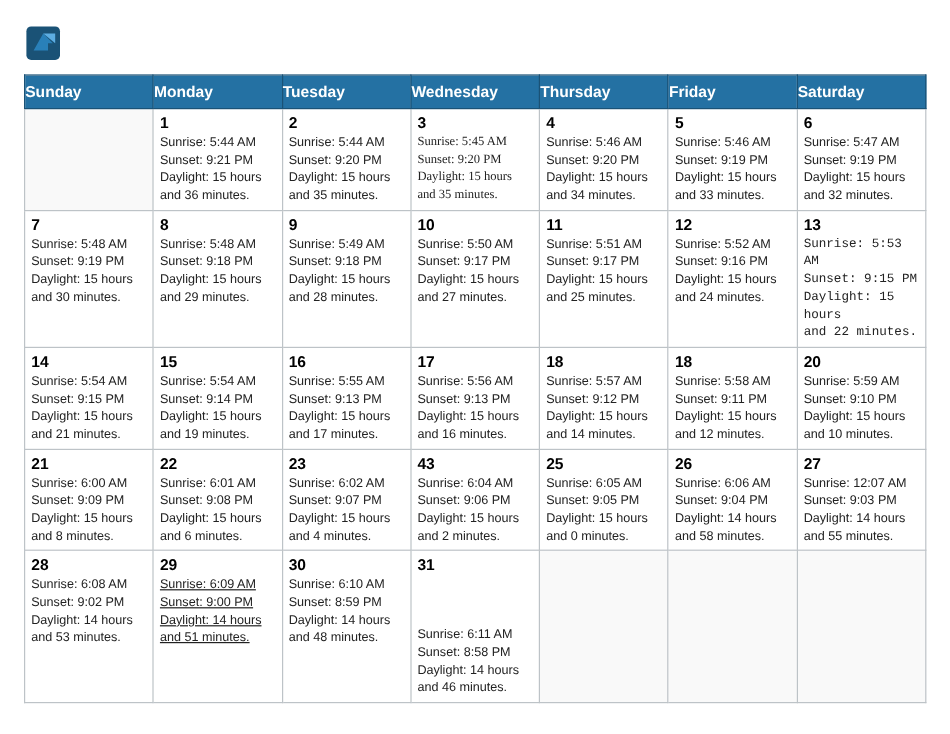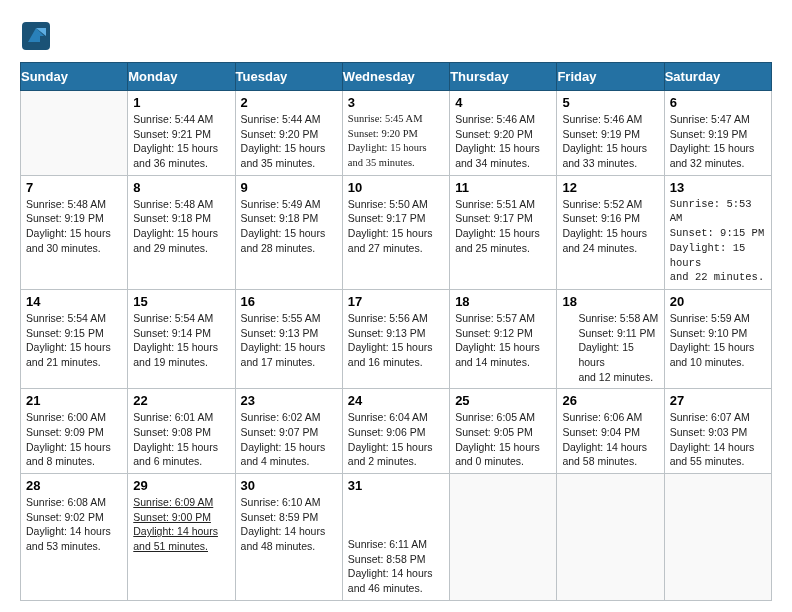--- a/index.html
+++ b/index.html
@@ -244,21 +244,21 @@
         </td>
         <td>
           <div class="day-number">18</div>
           <div class="day-info" style="white-space: pre-line;">Sunrise: 5:57 AM
 Sunset: 9:12 PM
 Daylight: 15 hours
 and 14 minutes.</div>
         </td>
         <td>
           <div class="day-number">18</div>
-          <div class="day-info" style="white-space: pre-line; margin-left: 16px;">Sunrise: 5:58 AM
+          <div class="day-info" style="white-space: pre-line;">Sunrise: 5:58 AM
 Sunset: 9:11 PM
 Daylight: 15 hours
 and 12 minutes.</div>
         </td>
         <td>
           <div class="day-number">20</div>
           <div class="day-info" style="white-space: pre-line;">Sunrise: 5:59 AM
 Sunset: 9:10 PM
 Daylight: 15 hours
 and 10 minutes.</div>
@@ -280,21 +280,21 @@
 and 6 minutes.</div>
         </td>
         <td>
           <div class="day-number">23</div>
           <div class="day-info" style="white-space: pre-line;">Sunrise: 6:02 AM
 Sunset: 9:07 PM
 Daylight: 15 hours
 and 4 minutes.</div>
         </td>
         <td>
-          <div class="day-number">24</div>
+          <div class="day-number">43</div>
           <div class="day-info" style="white-space: pre-line;">Sunrise: 6:04 AM
 Sunset: 9:06 PM
 Daylight: 15 hours
 and 2 minutes.</div>
         </td>
         <td>
           <div class="day-number">25</div>
           <div class="day-info" style="white-space: pre-line;">Sunrise: 6:05 AM
 Sunset: 9:05 PM
 Daylight: 15 hours
@@ -302,21 +302,21 @@
         </td>
         <td>
           <div class="day-number">26</div>
           <div class="day-info" style="white-space: pre-line;">Sunrise: 6:06 AM
 Sunset: 9:04 PM
 Daylight: 14 hours
 and 58 minutes.</div>
         </td>
         <td>
           <div class="day-number">27</div>
-          <div class="day-info" style="white-space: pre-line;">Sunrise: 6:07 AM
+          <div class="day-info" style="white-space: pre-line;">Sunrise: 12:07 AM
 Sunset: 9:03 PM
 Daylight: 14 hours
 and 55 minutes.</div>
         </td>
       </tr>
       <tr>
         <td>
           <div class="day-number">28</div>
           <div class="day-info" style="white-space: pre-line;">Sunrise: 6:08 AM
 Sunset: 9:02 PM

